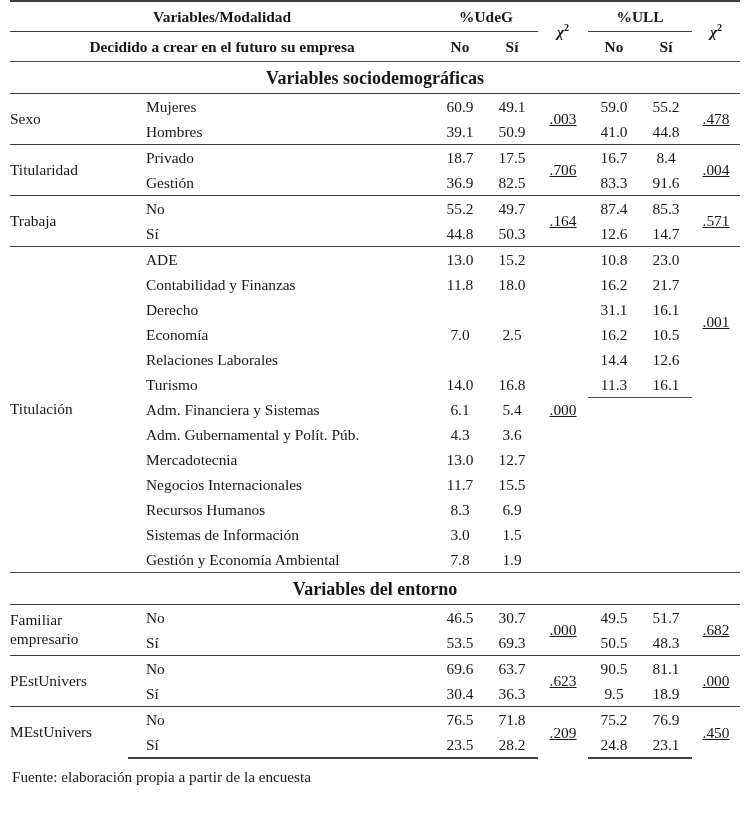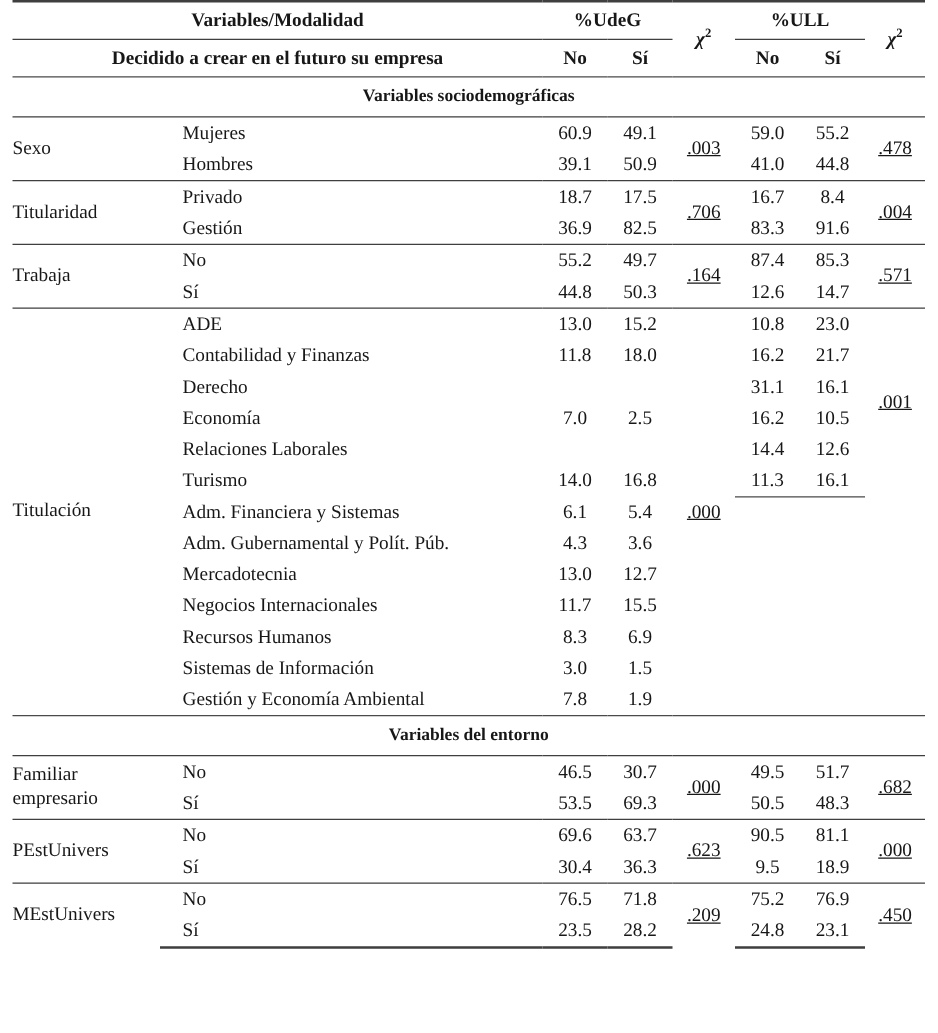--- a/index.html
+++ b/index.html
@@ -76,21 +76,21 @@
     font-style: normal;
     vertical-align: super;
     line-height: 0;
   }
 
   
   .section-band td {
     text-align: center;
     font-weight: bold;
     height: 31px;
-    font-size: 14px;
+    font-size: 18px;
   }
 
   
   .var-label {
     font-size: 15.4px;
     line-height: 1.22;
   }
   .mod-label {
     text-align: left;
     padding-left: 18px;
@@ -366,14 +366,15 @@
         <tr class="row-h">
           <td class="mod-label" style="border-bottom: 2.4px solid rgb(63, 63, 63);">Sí</td>
           <td class="num" style="border-bottom: 2.4px solid rgb(63, 63, 63);">23.5</td>
           <td class="num" style="border-bottom: 2.4px solid rgb(63, 63, 63);">28.2</td>
           <td class="num" style="border-bottom: 2.4px solid rgb(63, 63, 63);">24.8</td>
           <td class="num" style="border-bottom: 2.4px solid rgb(63, 63, 63); text-align: center;">23.1</td>
         </tr>
       </tbody>
   </table>
 
+  <div class="footnote">Fuente:  elaboración propia a partir de la encuesta</div>
 
 </div>
 
 </body></html>

